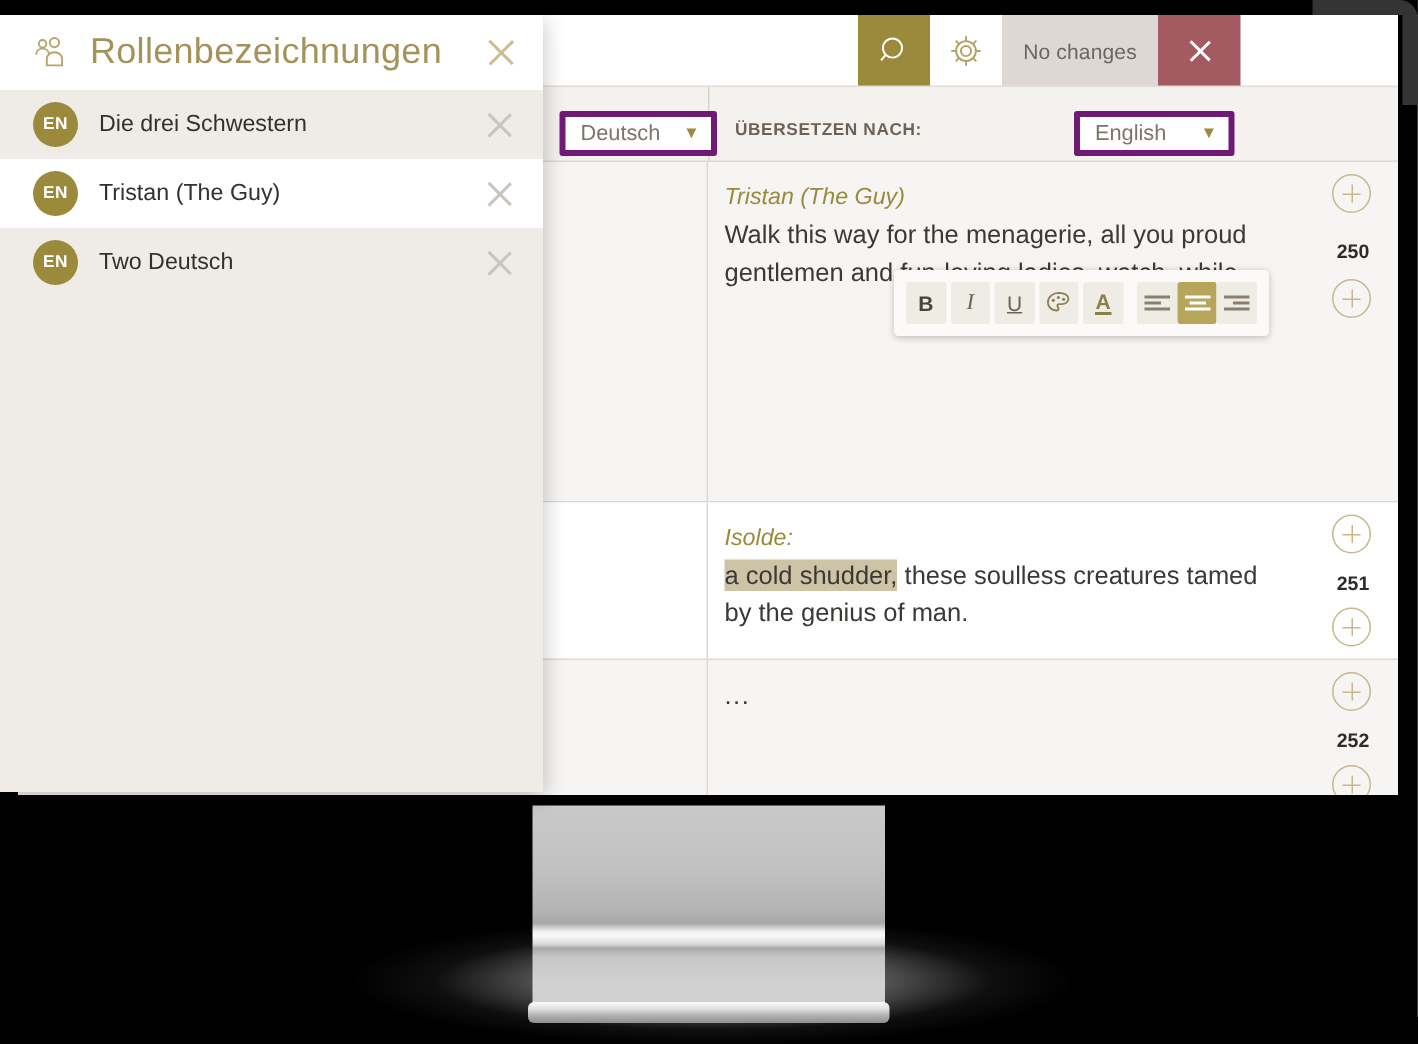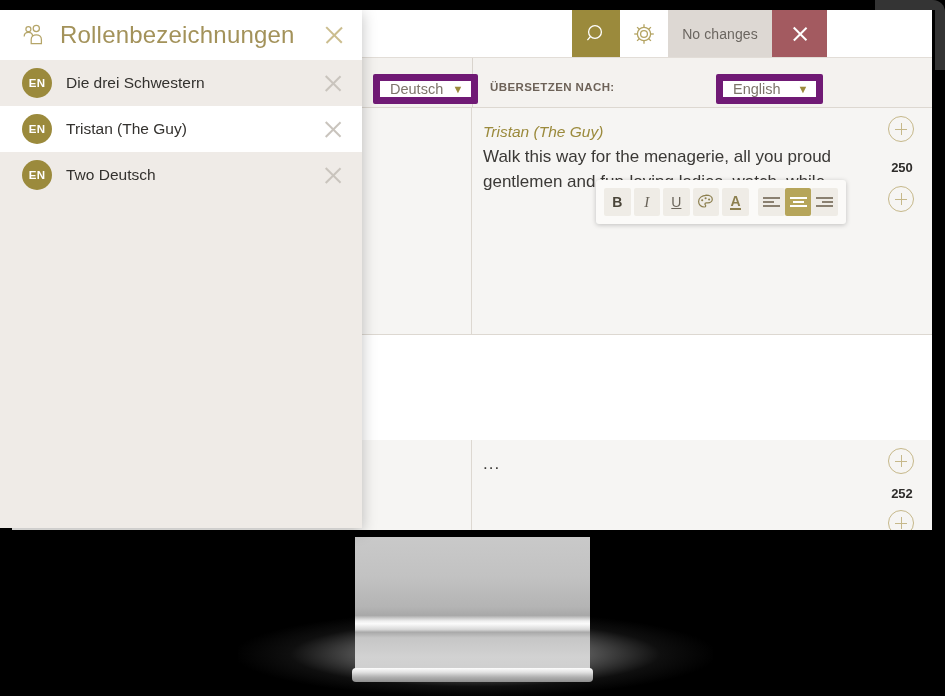--- a/index.html
+++ b/index.html
@@ -57,21 +57,21 @@
     font-size:14px;letter-spacing:.1px;
   }
   .tb-close{left:760px;width:55px;background:#a35a60;}
 
   
   .langbar{position:absolute;left:0;top:48px;width:920px;height:50px;background:#f4f2ef;}
   .langbar-inner-left{position:absolute;left:0;top:0;width:460px;height:50px;background:#f4f2ef;}
   .langbar-divider{position:absolute;left:460px;top:0;width:1px;height:50px;background:#d9d4cd;}
   .lang-select{
     position:absolute;box-sizing:border-box;height:30px;
-    border:7px solid #701a75;background:#ffffff;border-radius:2px;
+    border:4px solid #701a75;background:#ffffff;border-radius:2px;
     display:flex;align-items:center;
   }
   .lang-select .lbl{
     flex:1;padding-left:10px;font-size:14.5px;color:#7d746a;
   }
   .lang-select .caret{
     width:26px;text-align:center;color:#9b8a3c;font-size:11px;
   }
   #src-lang{left:361px;top:64px;width:105px;}
   #tgt-lang{left:704px;top:64px;width:107px;}
@@ -251,20 +251,35 @@
           <div class="speaker">Tristan (The Guy)</div>
           <div class="ttext">Walk this way for the menagerie, all you proud gentlemen and fun-loving ladies, watch, while...</div>
         </div>
         <div class="cell-num">
           <div class="plusbtn" style="top:8px;"></div>
           <div class="rownum" style="top:52px;">250</div>
           <div class="plusbtn" style="top:78px;"></div>
         </div>
       </div>
 
+      <div class="row plain" style="top:227px;height:105px;">
+        <div class="cell-src">
+          <span style="white-space:pre-line;">te Kreatur
+n das</span>
+        </div>
+        <div class="cell-tgt">
+          <div class="speaker">Isolde:</div>
+          <div class="ttext"><span class="hl">a cold shudder,</span><span> these soulless creatures tamed by the genius of man.</span></div>
+        </div>
+        <div class="cell-num">
+          <div class="plusbtn" style="top:8px;"></div>
+          <div class="rownum" style="top:46px;">251</div>
+          <div class="plusbtn" style="top:70px;"></div>
+        </div>
+      </div>
 
       <div class="row alt" style="top:332px;height:108px;">
         <div class="cell-src">
           <span style="white-space:pre-line;">erie,
 lust'gen
 nd mit</span>
         </div>
         <div class="cell-tgt">
           <div class="ellipsis">...</div>
         </div>

